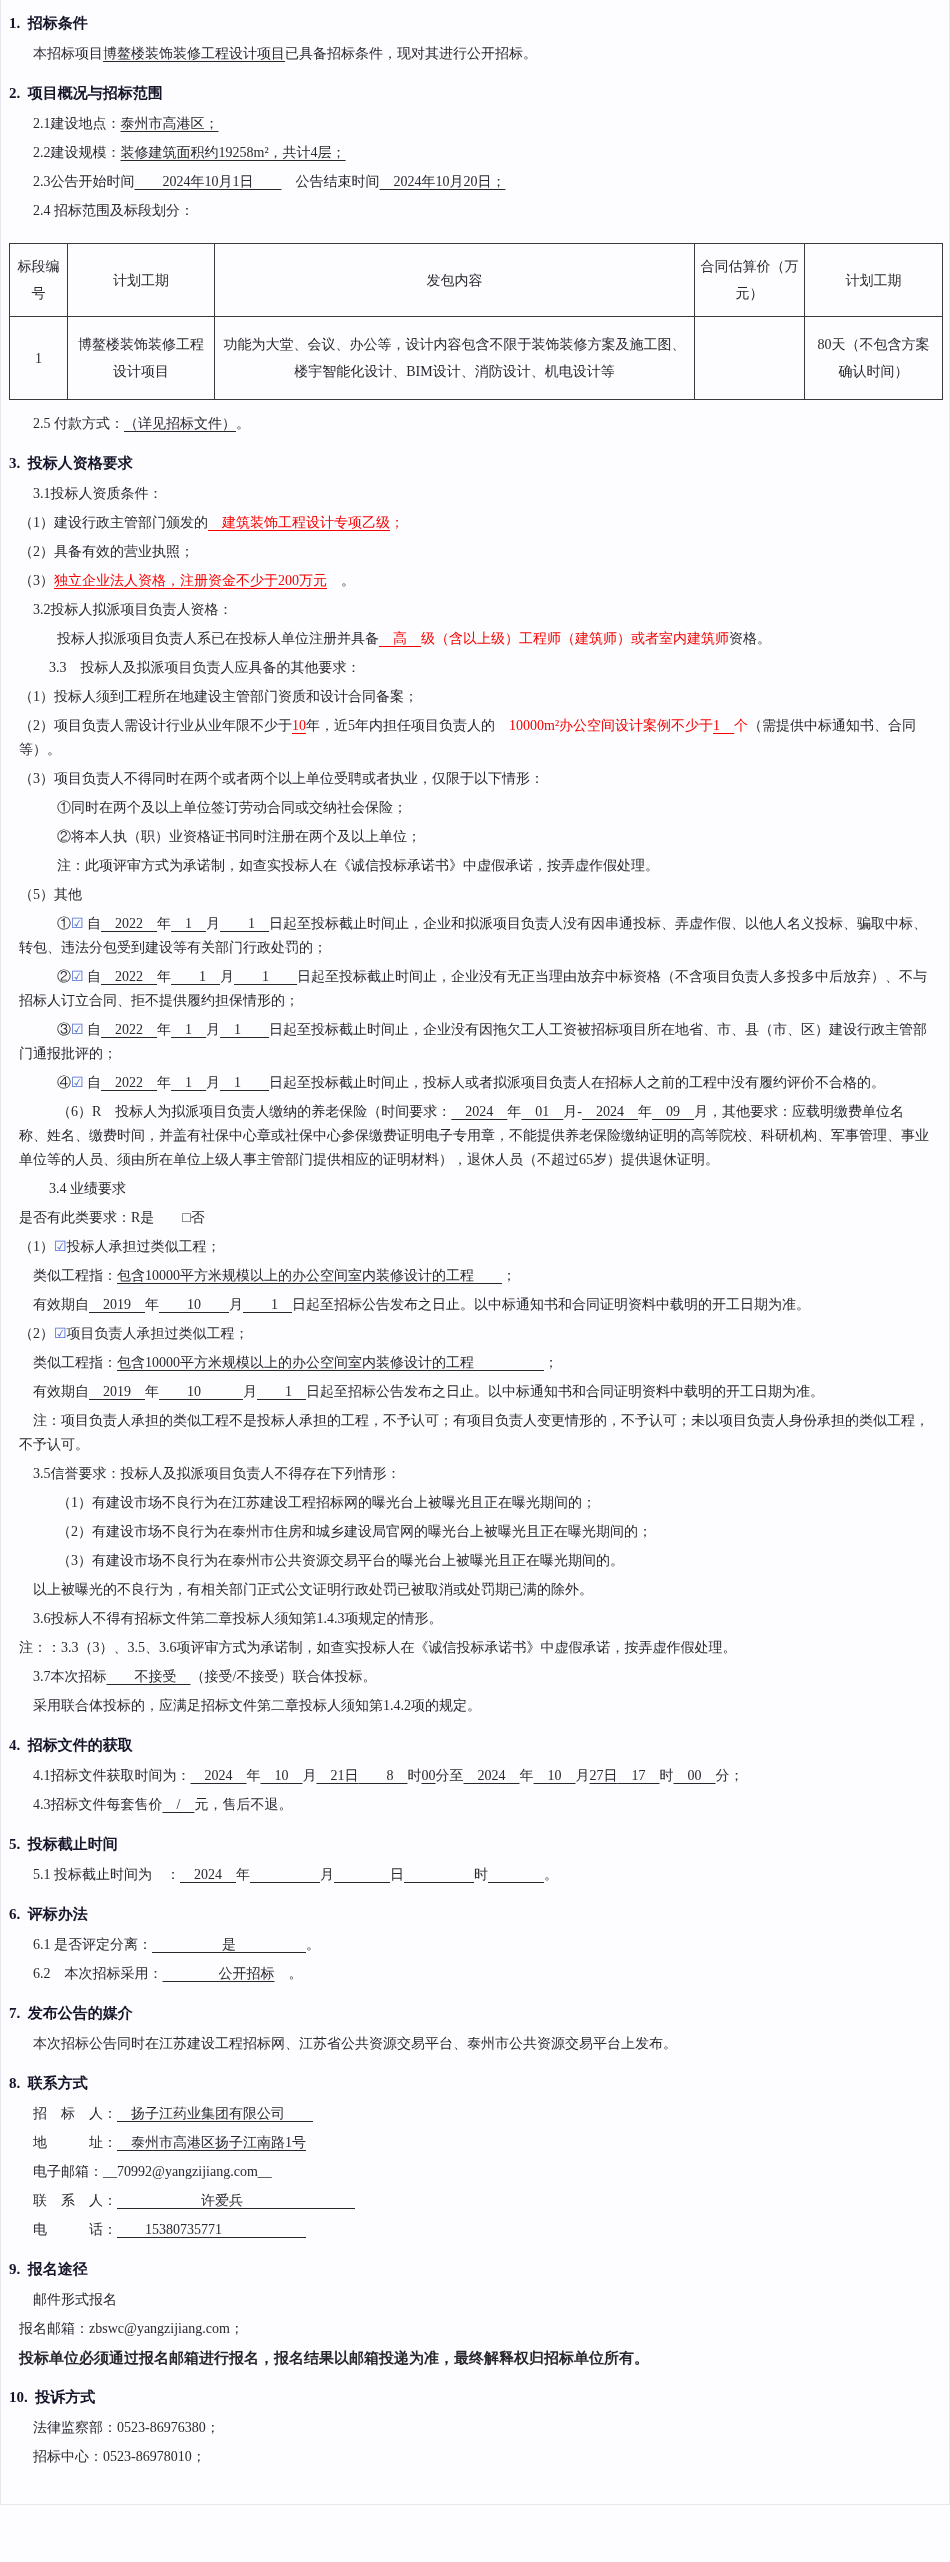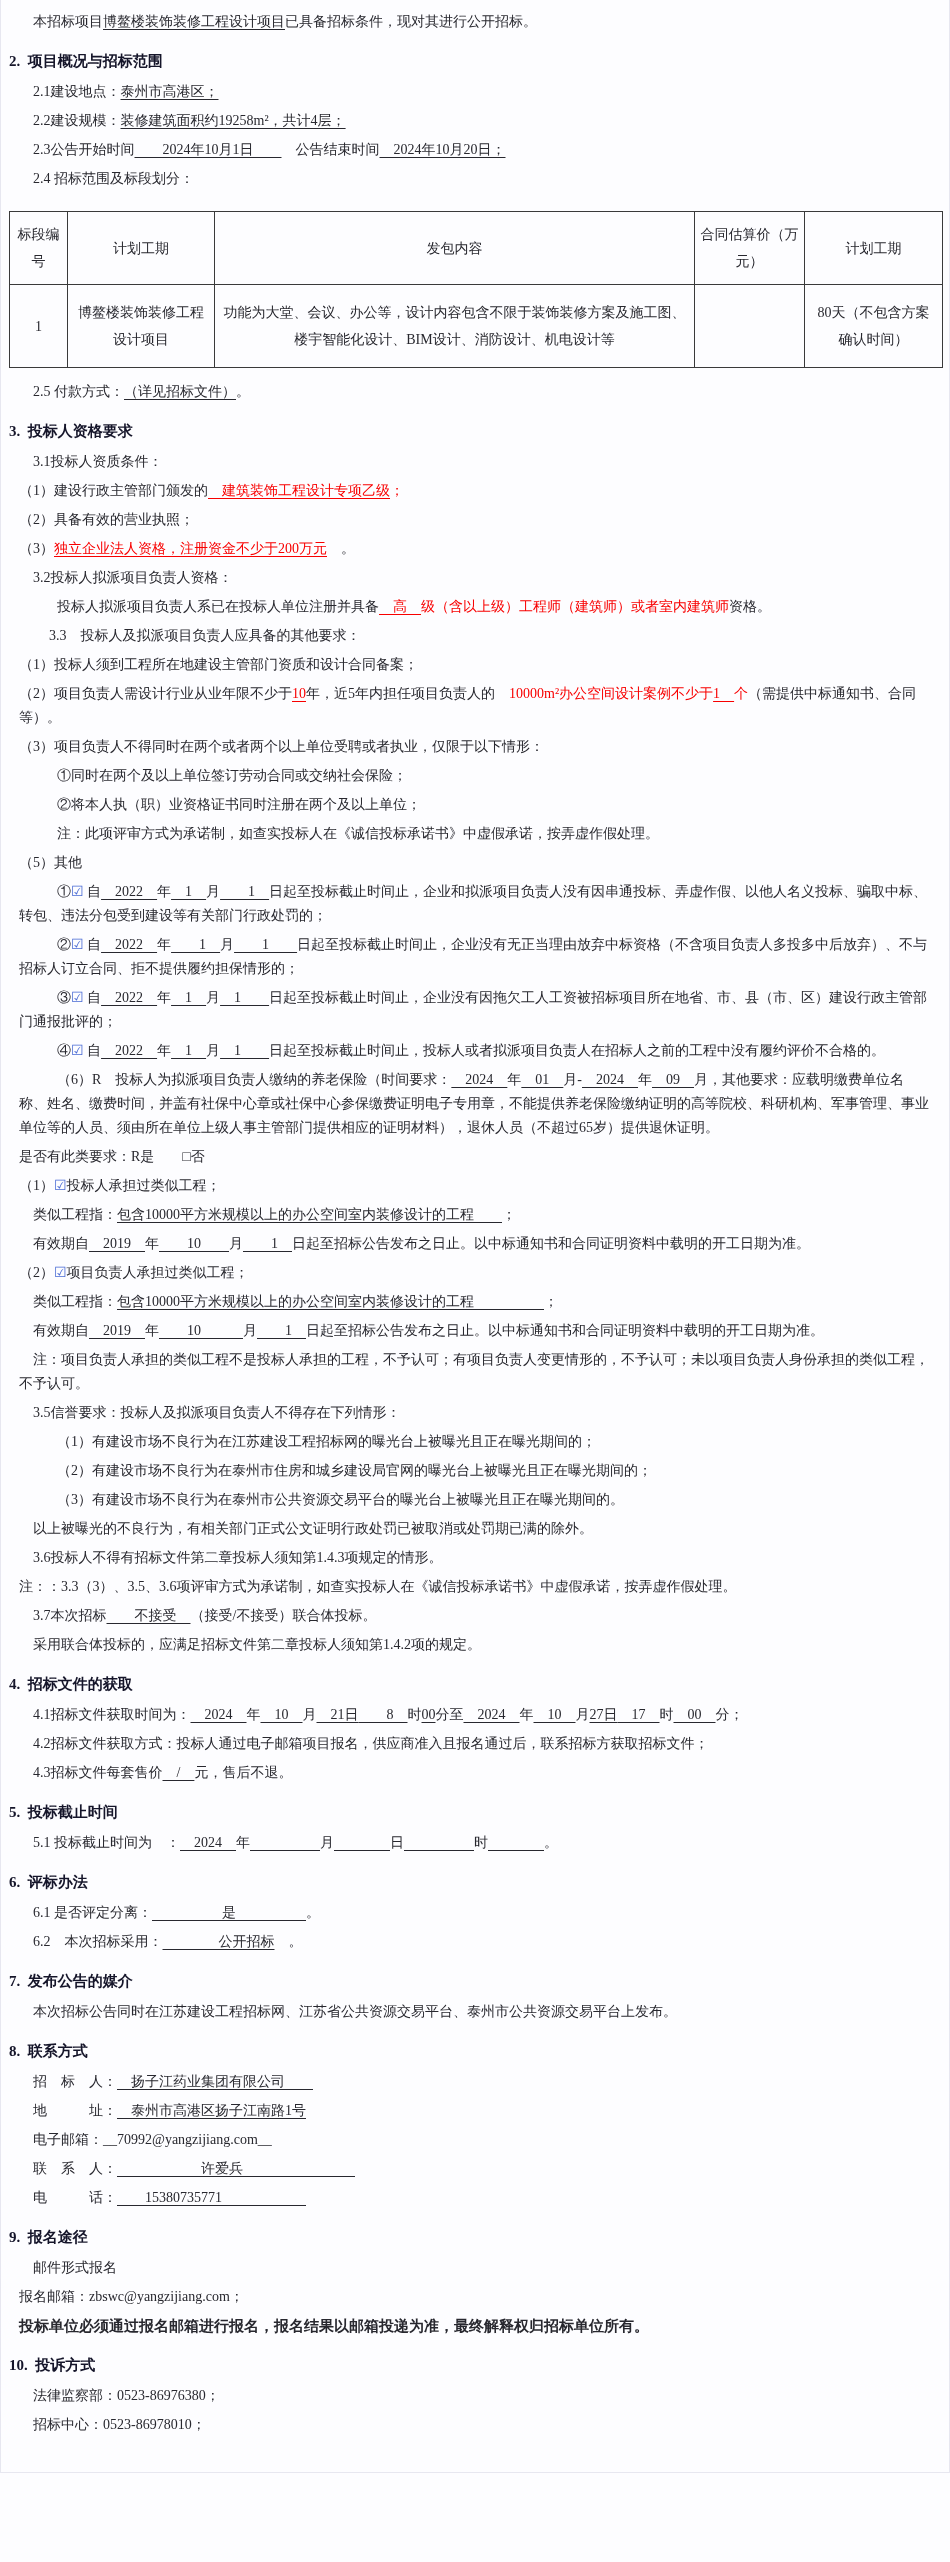--- a/index.html
+++ b/index.html
@@ -37,20 +37,21 @@
     line-height:27px; padding:9px 5px; word-break:break-all; vertical-align:middle;
     white-space:normal;
   }
   table.bids td{padding:14px 6px;}
 </style>
 </head>
 <body>
 
 <div class="doc">
 
+  <h2 class="first">1.  招标条件</h2>
   <p class="ind1"><span>本招标项目</span><span class="u">博鳌楼装饰装修工程设计项目</span><span>已具备招标条件，现对其进行公开招标。</span></p>
 
   <h2>2.  项目概况与招标范围</h2>
   <p class="ind1"><span>2.1建设地点：</span><span class="u">泰州市高港区；</span></p>
   <p class="ind1"><span>2.2建设规模：</span><span class="u">装修建筑面积约19258m²，共计4层；</span></p>
   <p class="ind1"><span>2.3公告开始时间</span><span class="u">　　2024年10月1日　　</span><span>　公告结束时间</span><span class="u">　2024年10月20日；</span></p>
   <p class="ind1">2.4 招标范围及标段划分：</p>
 
   <table class="bids">
     <colgroup>
@@ -95,41 +96,41 @@
   <p class="ind0">（3）项目负责人不得同时在两个或者两个以上单位受聘或者执业，仅限于以下情形：</p>
   <p class="ind3">①同时在两个及以上单位签订劳动合同或交纳社会保险；</p>
   <p class="ind3">②将本人执（职）业资格证书同时注册在两个及以上单位；</p>
   <p class="ind3">注：此项评审方式为承诺制，如查实投标人在《诚信投标承诺书》中虚假承诺，按弄虚作假处理。</p>
   <p class="ind0">（5）其他</p>
   <p class="ind3"><span>①</span><span class="cb">☑</span><span> 自</span><span class="u">　2022　</span><span>年</span><span class="u">　1　</span><span>月</span><span class="u">　　1　</span><span>日起至投标截止时间止，企业和拟派项目负责人没有因串通投标、弄虚作假、以他人名义投标、骗取中标、转包、违法分包受到建设等有关部门行政处罚的；</span></p>
   <p class="ind3"><span>②</span><span class="cb">☑</span><span> 自</span><span class="u">　2022　</span><span>年</span><span class="u">　　1　</span><span>月</span><span class="u">　　1　　</span><span>日起至投标截止时间止，企业没有无正当理由放弃中标资格（不含项目负责人多投多中后放弃）、不与招标人订立合同、拒不提供履约担保情形的；</span></p>
   <p class="ind3"><span>③</span><span class="cb">☑</span><span> 自</span><span class="u">　2022　</span><span>年</span><span class="u">　1　</span><span>月</span><span class="u">　1　　</span><span>日起至投标截止时间止，企业没有因拖欠工人工资被招标项目所在地省、市、县（市、区）建设行政主管部门通报批评的；</span></p>
   <p class="ind3"><span>④</span><span class="cb">☑</span><span> 自</span><span class="u">　2022　</span><span>年</span><span class="u">　1　</span><span>月</span><span class="u">　1　　</span><span>日起至投标截止时间止，投标人或者拟派项目负责人在招标人之前的工程中没有履约评价不合格的。</span></p>
   <p class="ind3"><span>（6）R　投标人为拟派项目负责人缴纳的养老保险（时间要求：</span><span class="u">　2024　</span><span>年</span><span class="u">　01　</span><span>月-</span><span class="u">　2024　</span><span>年</span><span class="u">　09　</span><span>月，其他要求：应载明缴费单位名称、姓名、缴费时间，并盖有社保中心章或社保中心参保缴费证明电子专用章，不能提供养老保险缴纳证明的高等院校、科研机构、军事管理、事业单位等的人员、须由所在单位上级人事主管部门提供相应的证明材料），退休人员（不超过65岁）提供退休证明。</span></p>
+  <p class="ind2">3.4 业绩要求</p>
   <p class="ind0">是否有此类要求：R是　　□否</p>
   <p class="ind0"><span>（1）</span><span class="cb">☑</span><span>投标人承担过类似工程；</span></p>
   <p class="ind1"><span>类似工程指：</span><span class="u">包含10000平方米规模以上的办公空间室内装修设计的工程　　</span><span>；</span></p>
   <p class="ind1"><span>有效期自</span><span class="u">　2019　</span><span>年</span><span class="u">　　10　　</span><span>月</span><span class="u">　　1　</span><span>日起至招标公告发布之日止。以中标通知书和合同证明资料中载明的开工日期为准。</span></p>
   <p class="ind0"><span>（2）</span><span class="cb">☑</span><span>项目负责人承担过类似工程；</span></p>
   <p class="ind1"><span>类似工程指：</span><span class="u">包含10000平方米规模以上的办公空间室内装修设计的工程　　　　　</span><span>；</span></p>
   <p class="ind1"><span>有效期自</span><span class="u">　2019　</span><span>年</span><span class="u">　　10　　　</span><span>月</span><span class="u">　　1　</span><span>日起至招标公告发布之日止。以中标通知书和合同证明资料中载明的开工日期为准。</span></p>
   <p class="ind1">注：项目负责人承担的类似工程不是投标人承担的工程，不予认可；有项目负责人变更情形的，不予认可；未以项目负责人身份承担的类似工程，不予认可。</p>
   <p class="ind1">3.5信誉要求：投标人及拟派项目负责人不得存在下列情形：</p>
   <p class="ind3">（1）有建设市场不良行为在江苏建设工程招标网的曝光台上被曝光且正在曝光期间的；</p>
   <p class="ind3">（2）有建设市场不良行为在泰州市住房和城乡建设局官网的曝光台上被曝光且正在曝光期间的；</p>
   <p class="ind3">（3）有建设市场不良行为在泰州市公共资源交易平台的曝光台上被曝光且正在曝光期间的。</p>
   <p class="ind1">以上被曝光的不良行为，有相关部门正式公文证明行政处罚已被取消或处罚期已满的除外。</p>
   <p class="ind1">3.6投标人不得有招标文件第二章投标人须知第1.4.3项规定的情形。</p>
   <p class="ind0">注：：3.3（3）、3.5、3.6项评审方式为承诺制，如查实投标人在《诚信投标承诺书》中虚假承诺，按弄虚作假处理。</p>
   <p class="ind1"><span>3.7本次招标</span><span class="u">　　不接受　</span><span>（接受/不接受）联合体投标。</span></p>
   <p class="ind1">采用联合体投标的，应满足招标文件第二章投标人须知第1.4.2项的规定。</p>
 
   <h2>4.  招标文件的获取</h2>
   <p class="ind1"><span>4.1招标文件获取时间为：</span><span class="u">　2024　</span><span>年</span><span class="u">　10　</span><span>月</span><span class="u">　21日</span><span class="u">　　8　</span><span>时</span><span class="u">00</span><span>分至</span><span class="u">　2024　</span><span>年</span><span class="u">　10　</span><span>月</span><span class="u">27日</span><span class="u">　17　</span><span>时</span><span class="u">　00　</span><span>分；</span></p>
-  <p class="ind1">4.2招标文件获取方式：投标人通过电子邮箱项目报名，供应商准入且报名通过后，联系招标方获取招标文件；</p>
   <p class="ind1"><span>4.3招标文件每套售价</span><span class="u">　/　</span><span>元，售后不退。</span></p>
 
   <h2>5.  投标截止时间</h2>
   <p class="ind1"><span>5.1 投标截止时间为　：</span><span class="u">　2024　</span><span>年</span><span class="u">　　　　　</span><span>月</span><span class="u">　　　　</span><span>日</span><span class="u">　　　　　</span><span>时</span><span class="u">　　　　</span><span>。</span></p>
 
   <h2>6.  评标办法</h2>
   <p class="ind1"><span>6.1 是否评定分离：</span><span class="u">　　　　　是　　　　　</span><span>。</span></p>
   <p class="ind1"><span>6.2　本次招标采用：</span><span class="u">　　　　公开招标</span><span>　。</span></p>
 
   <h2>7.  发布公告的媒介</h2>

